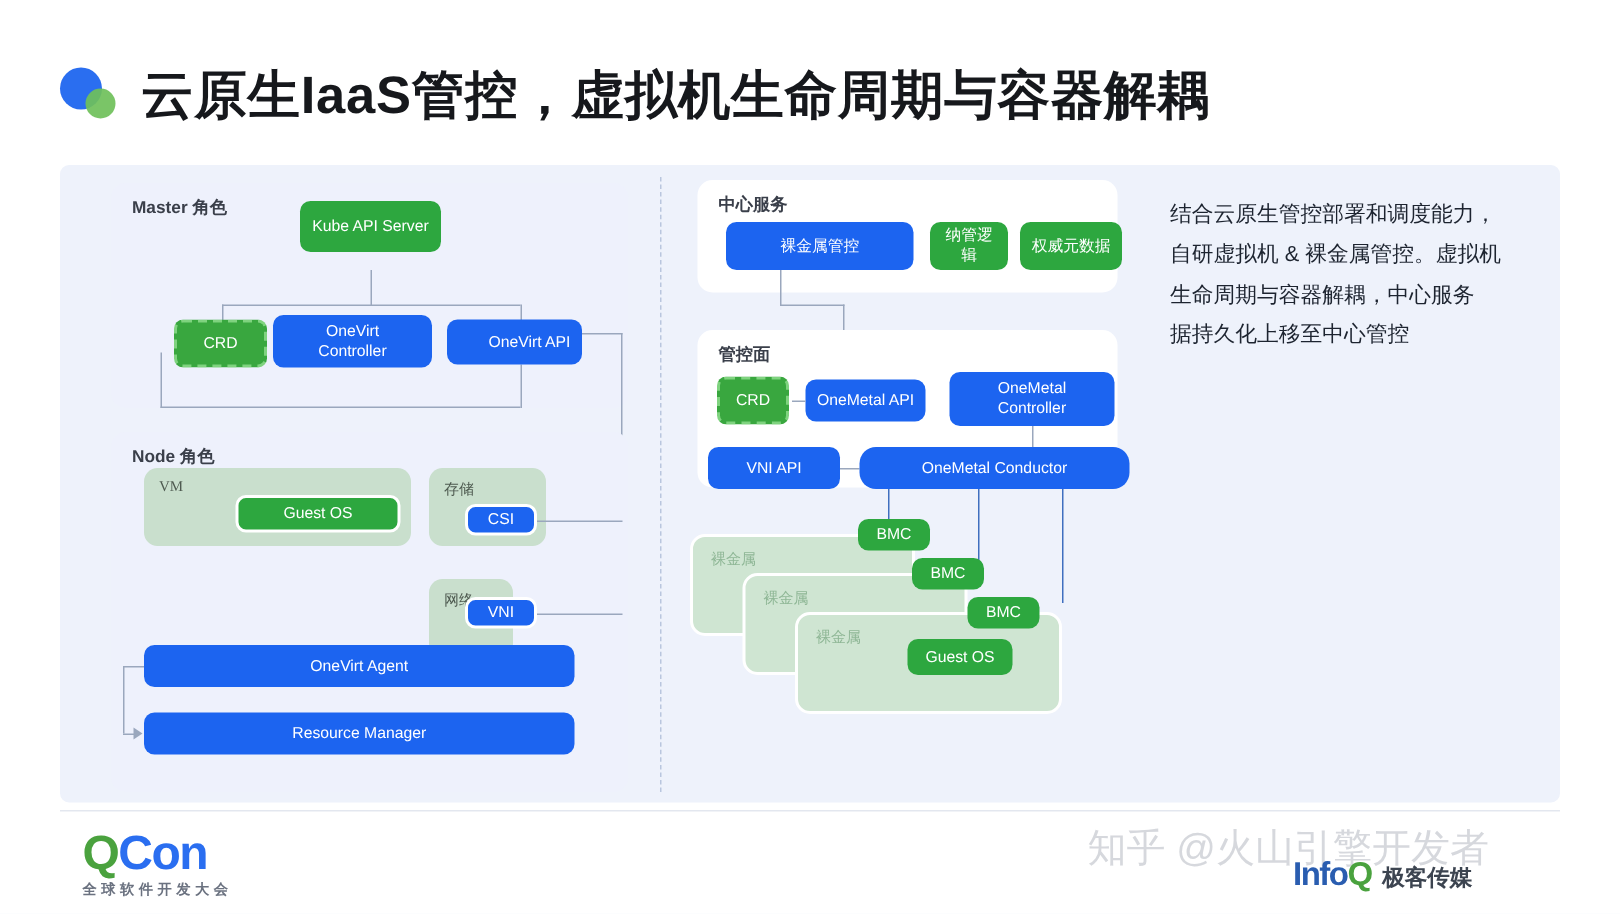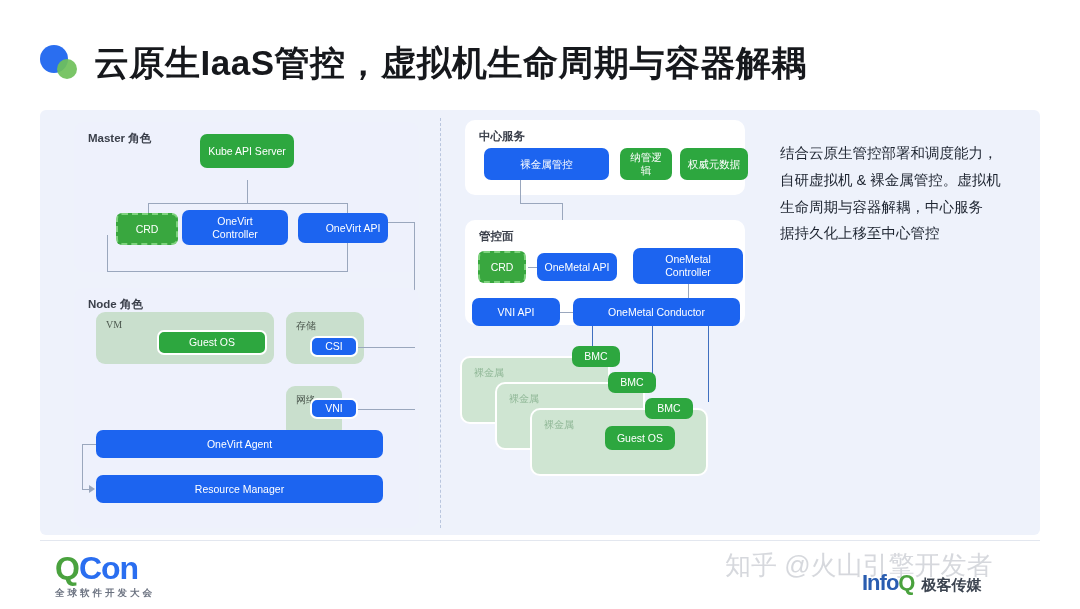--- a/index.html
+++ b/index.html
@@ -81,21 +81,21 @@
   .ln.h { height: 1px; }
   .ln.blue-l { background: #3f6fbf; }
   .arrow-head {
     position: absolute; width: 0; height: 0;
     border-top: 4px solid transparent; border-bottom: 4px solid transparent;
     border-left: 6px solid #9aa7bd;
   }
 
   
   .side-text {
-    position: absolute; left: 780px; top: 140px; width: 240px;
+    position: absolute; left: 780px; top: 130px; width: 240px;
     font-size: 14.5px; line-height: 1.85; color: #1d2430;
   }
 
   
   .footer-line {
     position: absolute; left: 40px; top: 540px; width: 1000px; height: 1px;
     background: #e3e7ef;
   }
   .qcon { position: absolute; left: 55px; top: 552px; }
   .qcon-word { font-size: 32px; font-weight: bold; letter-spacing: -1px; line-height: 1; }
@@ -201,21 +201,21 @@
     </div>
     <div class="box green-crd" style="left:438px; top:141px; width:48px; height:32px;">CRD</div>
     <div class="box blue" style="left:497px; top:143px; width:80px; height:28px;">OneMetal API</div>
     <div class="ln h" style="left:488px; top:157px; width:9px;"></div>
     <div class="box blue" style="left:593px; top:138px; width:110px; height:36px;">OneMetal
 Controller</div>
     <div class="ln v" style="left:648px; top:174px; height:15px;"></div>
 
     <div class="box blue" style="left:432px; top:188px; width:88px; height:28px;">VNI API</div>
     <div class="ln h" style="left:520px; top:202px; width:13px;"></div>
-    <div class="box blue" style="left:533px; top:188px; width:167px; height:28px;">OneMetal Conductor</div>
+    <div class="box blue" style="left:533px; top:188px; width:180px; height:28px;border-radius:11px;">OneMetal Conductor</div>
 
     <div class="ln v blue-l" style="left:552px; top:216px; height:26px;"></div>
     <div class="ln v blue-l" style="left:612px; top:216px; height:50px;"></div>
     <div class="ln v blue-l" style="left:668px; top:216px; height:76px;"></div>
 
     <div class="bm-card" style="left:420px; top:246px; width:150px; height:68px; z-index:1;">
       <div class="bmlbl">裸金属</div>
     </div>
     <div class="bm-card" style="left:455px; top:272px; width:150px; height:68px; z-index:2;">
       <div class="bmlbl">裸金属</div>

